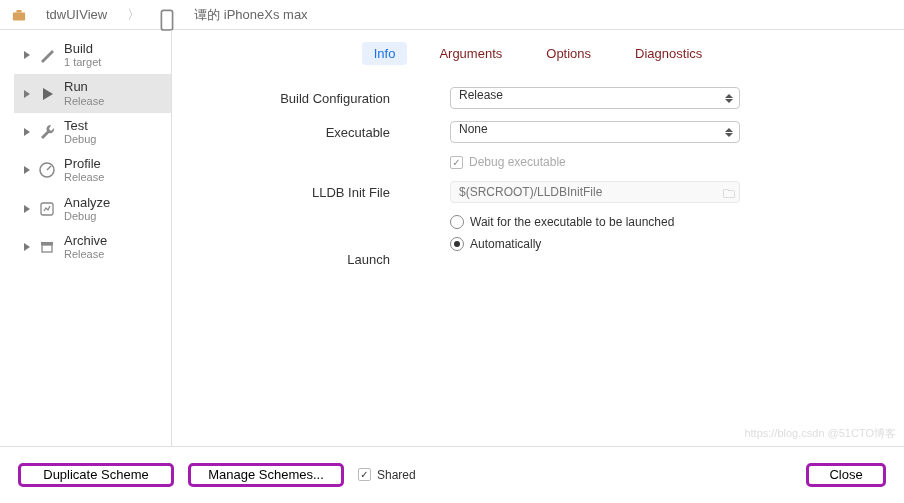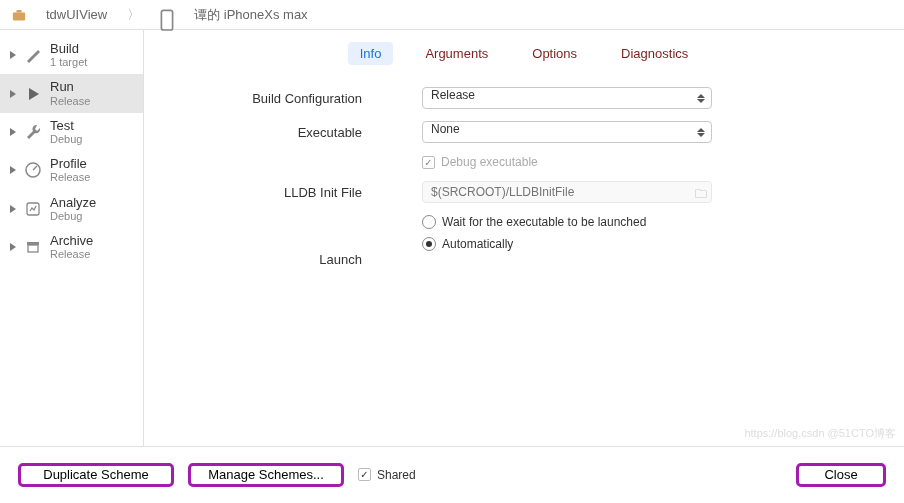--- a/index.html
+++ b/index.html
@@ -1,21 +1,21 @@
 <!DOCTYPE html>
 <html><head>
   <meta charset="utf-8">
   <style>
     * { margin: 0; padding: 0; box-sizing: border-box; font-family: -apple-system, BlinkMacSystemFont, "Helvetica Neue", sans-serif; }
     body { width: 904px; height: 503px; background: #fff; font-size: 13px; color: #333; overflow: hidden; }
     .breadcrumb { height: 30px; display: flex; align-items: center; padding: 0 12px; border-bottom: 1px solid #e0e0e0; gap: 20px; color: #666; font-size: 13px; }
     .breadcrumb .chev { color: #aaa; }
     .bc-icon { width: 14px; height: 12px; display: inline-block; }
     .main { display: flex; height: 416px; }
-    .sidebar { width: 144px; border-right: 1px solid #e0e0e0; padding-top: 6px; }
+    .sidebar { width: 172px; border-right: 1px solid #e0e0e0; padding-top: 6px; padding-left: 14px; }
     .sb-item { display: flex; align-items: center; padding: 6px 10px; gap: 8px; cursor: pointer; }
     .sb-item.selected { background: #e6e6e6; }
     .sb-disclosure { width: 0; height: 0; border-top: 4px solid transparent; border-bottom: 4px solid transparent; border-left: 6px solid #7a7a7a; }
     .sb-icon { width: 18px; height: 18px; display: flex; align-items: center; justify-content: center; }
     .sb-text { display: flex; flex-direction: column; line-height: 1.1; }
     .sb-title { font-size: 13px; color: #333; }
     .sb-sub { font-size: 11px; color: #888; }
     .content { flex: 1; padding: 12px 20px 0 20px; }
     .tabs { display: flex; justify-content: center; gap: 20px; margin-bottom: 22px; font-size: 13px; }
     .tab { color: #7f1d1d; padding: 4px 12px; border-radius: 4px; cursor: pointer; }
@@ -215,16 +215,16 @@
 </div>
 
 <div class="footer">
   <button class="btn btn-wide">Duplicate Scheme</button>
   <button class="btn btn-wide">Manage Schemes...</button>
   <div class="checkbox-row">
     <span class="cb checked enabled"></span>
     <span>Shared</span>
   </div>
   <div class="spacer"></div>
-  <button class="btn" style="width:90px;">Close</button>
+  <button class="btn" style="width:80px;">Close</button>
 </div>
 
 <div class="watermark">https://blog.csdn @51CTO博客</div>
 
 </body></html>

